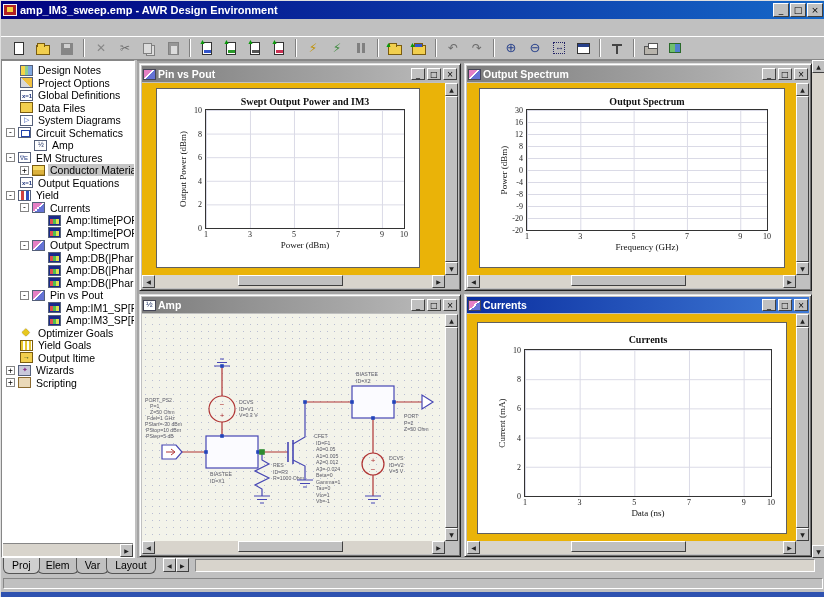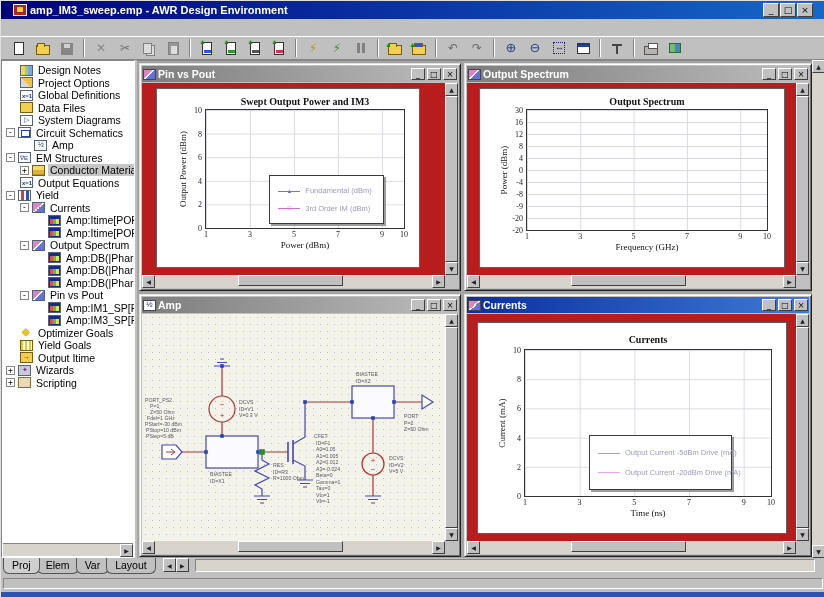--- a/index.html
+++ b/index.html
@@ -2,21 +2,21 @@
 <html><head>
 <meta charset="utf-8">
 <style>
   html,body{margin:0;padding:0;background:#555;}
   *{box-sizing:border-box;}
   .app{position:relative;width:824px;height:597px;background:#c0c0c0;
        font-family:"Liberation Sans",sans-serif;font-size:11px;overflow:hidden;
        border-left:1px solid #dfdfdf;border-top:1px solid #dfdfdf;}
   
   .titlebar{position:absolute;left:0;top:0;width:824px;height:18px;
-    background:linear-gradient(90deg,#00007f,#1668c8);display:flex;align-items:center;padding:0 12px;gap:3px;}
+    background:linear-gradient(90deg,#00007f,#1668c8);display:flex;align-items:center;padding:0 2px;gap:3px;}
   .appico{width:14px;height:12px;background:#b22222;border:1px solid #f5f5f5;position:relative;flex:none;}
   .appico::after{content:"";position:absolute;left:3px;top:2px;width:6px;height:5px;background:#f3d040;}
   .titletext{color:#fff;font-weight:bold;font-size:11px;flex:1;white-space:nowrap;overflow:hidden;}
   .wbtns{display:flex;gap:1px;}
   .wbtn{width:16px;height:14px;background:#c0c0c0;border:1px solid;border-color:#fff #404040 #404040 #fff;
         font-size:9px;line-height:11px;text-align:center;padding:0;font-family:"DejaVu Sans",sans-serif;cursor:default;}
   
   .menubar{position:absolute;left:0;top:18px;width:824px;height:17px;background:#c0c0c0;
     display:flex;align-items:center;padding-left:4px;border-bottom:1px solid #868686;}
   .mitem{padding:1px 7px;cursor:default;}
@@ -100,21 +100,21 @@
        box-shadow:inset 1px 1px 0 #fff,inset -1px -1px 0 #707070;}
   .tbar{position:absolute;left:2px;top:2px;right:2px;height:16px;display:flex;align-items:center;padding:0 1px;gap:2px;}
   .tbar.active{background:linear-gradient(90deg,#0b2fa0,#3f7ad6);}
   .tbar.inactive{background:linear-gradient(90deg,#7d7d7d,#bdbdbd);}
   .ttext{color:#fff;font-weight:bold;font-size:10.5px;flex:1;white-space:nowrap;overflow:hidden;}
   .tbar .wbtn{width:14px;height:12px;font-size:8px;line-height:9px;}
   .wico{width:13px;height:11px;border:1px solid #445;flex:none;position:relative;}
   .wico-graph{background:linear-gradient(135deg,#e580c5 0 45%,#fff 45% 55%,#6573d5 55%);}
   .wico-sch{background:#fff;}
   .wico-sch::after{content:"½";position:absolute;left:2px;top:-1px;font-size:8px;color:#223366;}
-  .wcontent{position:absolute;left:2px;right:2px;top:19px;bottom:2px;background:#b91c1c;overflow:hidden;}
+  .wcontent{position:absolute;left:2px;right:2px;top:19px;bottom:2px;background:#eab308;overflow:hidden;}
   .view{position:absolute;left:0;top:0;right:13px;bottom:13px;overflow:hidden;}
   .sb-v{position:absolute;top:0;right:0;width:13px;bottom:13px;background:#d8d4cc;display:flex;flex-direction:column;}
   .sb-h{position:absolute;left:0;bottom:0;right:13px;height:13px;background:#d8d4cc;display:flex;}
   .sb-c{position:absolute;right:0;bottom:0;width:13px;height:13px;background:#c0c0c0;}
   .vthumb{flex:1;margin:0;background:#c0c0c0;border:1px solid;border-color:#fff #404040 #404040 #fff;}
   .hthumb{width:38%;margin-left:30%;background:#c0c0c0;border:1px solid;border-color:#fff #404040 #404040 #fff;}
   .htrack{flex:1;}
   
   .sheet{position:absolute;background:#fff;border:1px solid #606060;}
   .ctitle{position:absolute;left:50%;transform:translateX(-50%);white-space:nowrap;
@@ -423,30 +423,20 @@
               <span class="yt" style="top:40%">6</span>
               <span class="yt" style="top:60%">4</span>
               <span class="yt" style="top:80%">2</span>
               <span class="yt" style="top:100%">0</span>
               <span class="xt" style="left:0%">1</span>
               <span class="xt" style="left:22.2%">3</span>
               <span class="xt" style="left:44.4%">5</span>
               <span class="xt" style="left:66.7%">7</span>
               <span class="xt" style="left:88.9%">9</span>
               <span class="xt" style="left:100%">10</span>
-              <div class="legend" style="left:32%;top:55%;width:58%;height:42%;">
-                <div class="lrow">
-                  <span class="lmark" style="color: rgb(114, 114, 216);"><span class="lmk">▲</span></span>
-                  <span>Fundamental (dBm)</span>
-                </div>
-                <div class="lrow">
-                  <span class="lmark" style="color: rgb(204, 114, 204);"><span class="lmk">□</span></span>
-                  <span>3rd Order IM (dBm)</span>
-                </div>
-              </div>
             </div>
           </div>
         </div>
         <div class="sb-v">
           <button class="sbtn">▲</button>
           <span class="vthumb"></span>
           <button class="sbtn">▼</button>
         </div>
         <div class="sb-h">
           <button class="sbtn">◀</button>
@@ -663,43 +653,33 @@
         <button class="wbtn">_</button>
         <button class="wbtn">□</button>
         <button class="wbtn">×</button>
       </div>
       <div class="wcontent">
         <div class="view">
           <div class="sheet" style="left:10px;top:8px;width:310px;height:212px;">
             <div class="plot" style="left:46px;top:26px;width:248px;height:148px;">
               <span class="ctitle" style="bottom:100%;margin-bottom:5px;">Currents</span>
               <span class="ylab">Current (mA)</span>
-              <span class="xlab">Time (ns)</span>
+              <span class="xlab">Data (ns)</span>
               <span class="yt" style="top:0%">10</span>
               <span class="yt" style="top:20%">8</span>
               <span class="yt" style="top:40%">6</span>
               <span class="yt" style="top:60%">4</span>
               <span class="yt" style="top:80%">2</span>
               <span class="yt" style="top:100%">0</span>
               <span class="xt" style="left:0%">1</span>
               <span class="xt" style="left:22.2%">3</span>
               <span class="xt" style="left:44.4%">5</span>
               <span class="xt" style="left:66.7%">7</span>
               <span class="xt" style="left:88.9%">9</span>
               <span class="xt" style="left:100%">10</span>
-              <div class="legend" style="left:26%;top:58%;width:58%;height:38%;">
-                <div class="lrow">
-                  <span class="lmark" style="color: rgb(160, 160, 224);"><span class="lmk"></span></span>
-                  <span>Output Current -5dBm Drive (mA)</span>
-                </div>
-                <div class="lrow">
-                  <span class="lmark" style="color: rgb(234, 170, 234);"><span class="lmk"></span></span>
-                  <span>Output Current -20dBm Drive (mA)</span>
-                </div>
-              </div>
             </div>
           </div>
         </div>
         <div class="sb-v">
           <button class="sbtn">▲</button>
           <span class="vthumb"></span>
           <button class="sbtn">▼</button>
         </div>
         <div class="sb-h">
           <button class="sbtn">◀</button>

